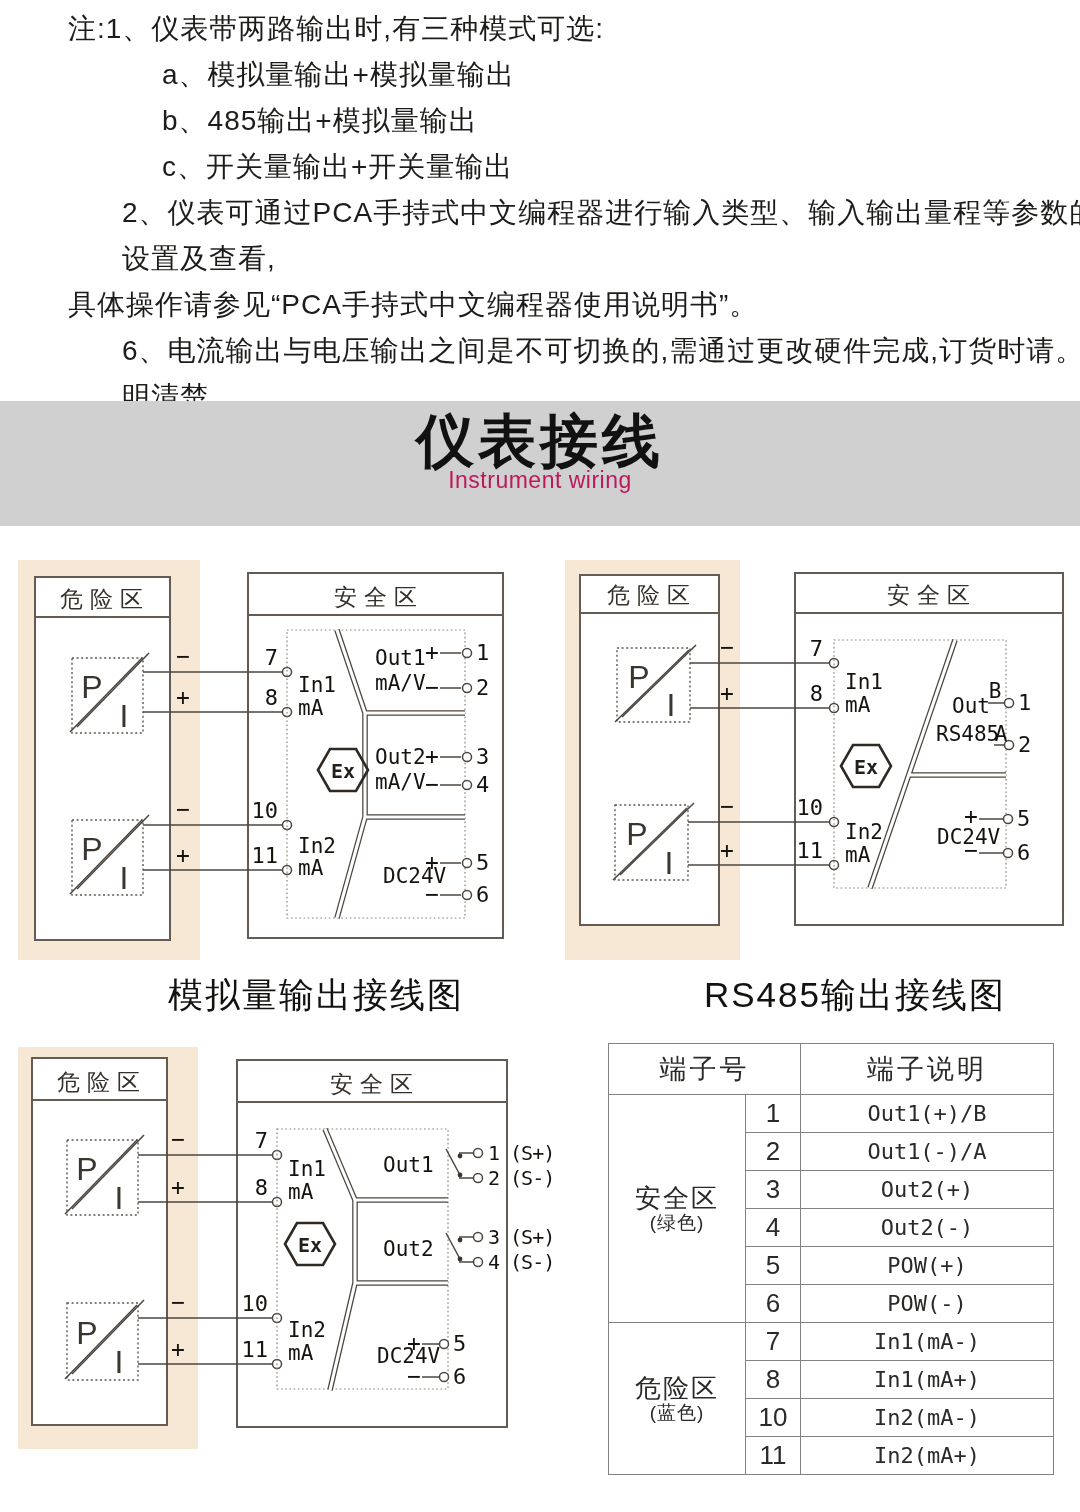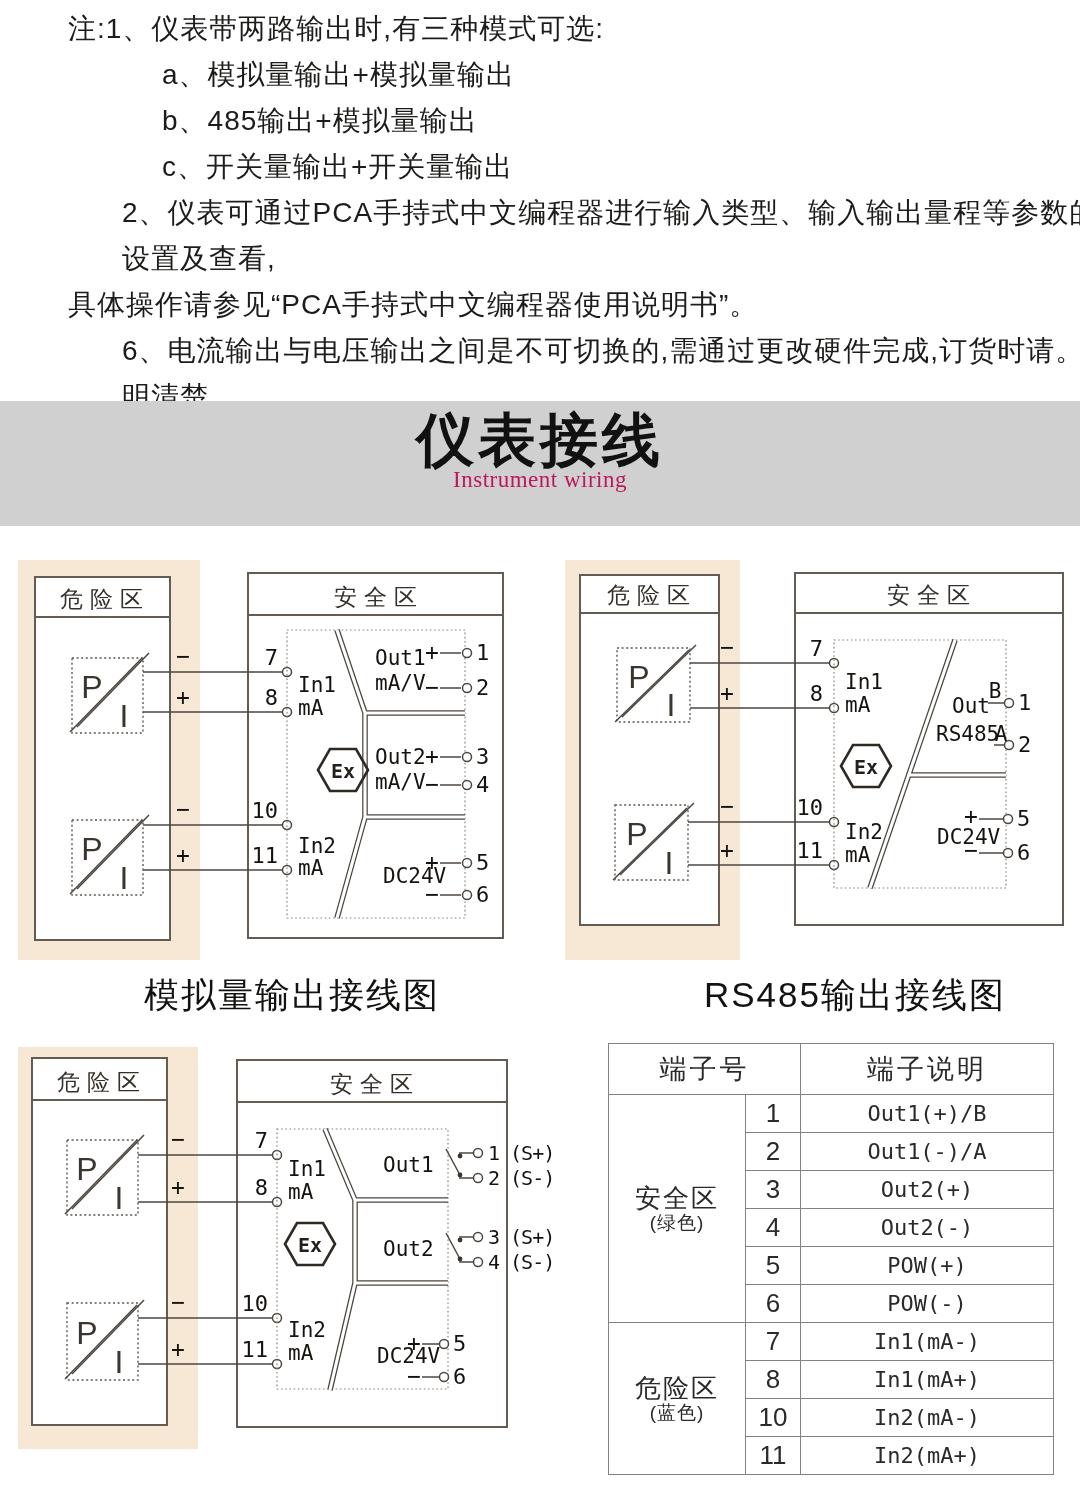--- a/index.html
+++ b/index.html
@@ -12,21 +12,21 @@
     font-family:"Liberation Sans", sans-serif;color:var(--text,#1d1b18);
     overflow:hidden;
   }
   
   .notes{position:absolute;top:6px;left:0;width:1080px;padding-left:44px;}
   .notes p{margin:0;line-height:46px;font-size:28px;letter-spacing:1px;color:#1c1c1a;}
   .ind0{padding-left:24px;}
   .ind1{padding-left:78px;}
   .ind2{padding-left:118px;}
   
-  .banner{position:absolute;left:0;top:401px;width:1080px;height:125px;background:var(--banner,#d0d0d0);font-family:Liberation Serif, serif;}
+  .banner{position:absolute;left:0;top:401px;width:1080px;height:125px;background:var(--banner,#d0d0d0);}
   .banner-title{margin-top:8px;text-align:center;font-size:58px;line-height:64px;font-weight:bold;letter-spacing:4px;color:#111;}
   .banner-subtitle{margin-top:-6px;text-align:center;font-size:23px;letter-spacing:0.5px;color:#be185d;}
   
   svg.diagram{position:absolute;overflow:visible;}
   .beige{fill:var(--beige,#f7e8d5);}
   .zbox{fill:#ffffff;stroke:#645c52;stroke-width:2;}
   .zln{stroke:#645c52;stroke-width:2;}
   .ln{stroke:var(--line,#4c463f);stroke-width:1.5;fill:none;}
   .dash{fill:none;stroke:#5c564e;stroke-width:1.4;stroke-dasharray:2 2.6;}
   .dot{fill:none;stroke:#8a837a;stroke-width:1.2;stroke-dasharray:1.6 2.6;}
@@ -39,21 +39,21 @@
   .cjk{font-family:"Liberation Sans",sans-serif;font-size:23px;letter-spacing:7px;fill:#35302a;text-anchor:middle;}
   .pi{font-family:"Liberation Sans",sans-serif;font-size:32px;fill:#3a352f;text-anchor:middle;}
   .mlab{font-family:"DejaVu Sans Mono",monospace;font-size:21px;fill:#16130f;}
   .tnum{font-family:"DejaVu Sans Mono",monospace;font-size:22px;fill:#16130f;}
   .end{text-anchor:end;}
   .sign{font-family:"DejaVu Sans Mono",monospace;font-size:23px;fill:#16130f;text-anchor:middle;}
   .exb{font-family:"DejaVu Sans Mono",monospace;font-size:20px;font-weight:bold;fill:#241f1a;text-anchor:middle;}
   .slab{font-family:"DejaVu Sans Mono",monospace;font-size:20px;letter-spacing:-1px;fill:#16130f;}
   
   .caption{position:absolute;width:520px;text-align:center;font-size:35px;letter-spacing:2px;color:#121210;font-weight:500;}
-  .cap1{left:32px;top:972px;}
+  .cap1{left:56px;top:972px;}
   .cap2{left:595px;top:972px;}
   .cap3{left:55px;top:1464px;margin-top:48px;}
   
   table.tbl{
     position:absolute;left:608px;top:1043px;width:445px;height:421px;
     border-collapse:collapse;table-layout:fixed;background:#fff;
   }
   table.tbl th,table.tbl td{border:1.5px solid var(--border,#828282);padding:0;text-align:center;vertical-align:middle;color:#2a2a28;margin-left:44px;}
   table.tbl tr.thead th{height:50px;font-size:27px;font-weight:normal;letter-spacing:3px;}
   table.tbl td{height:37px;}

